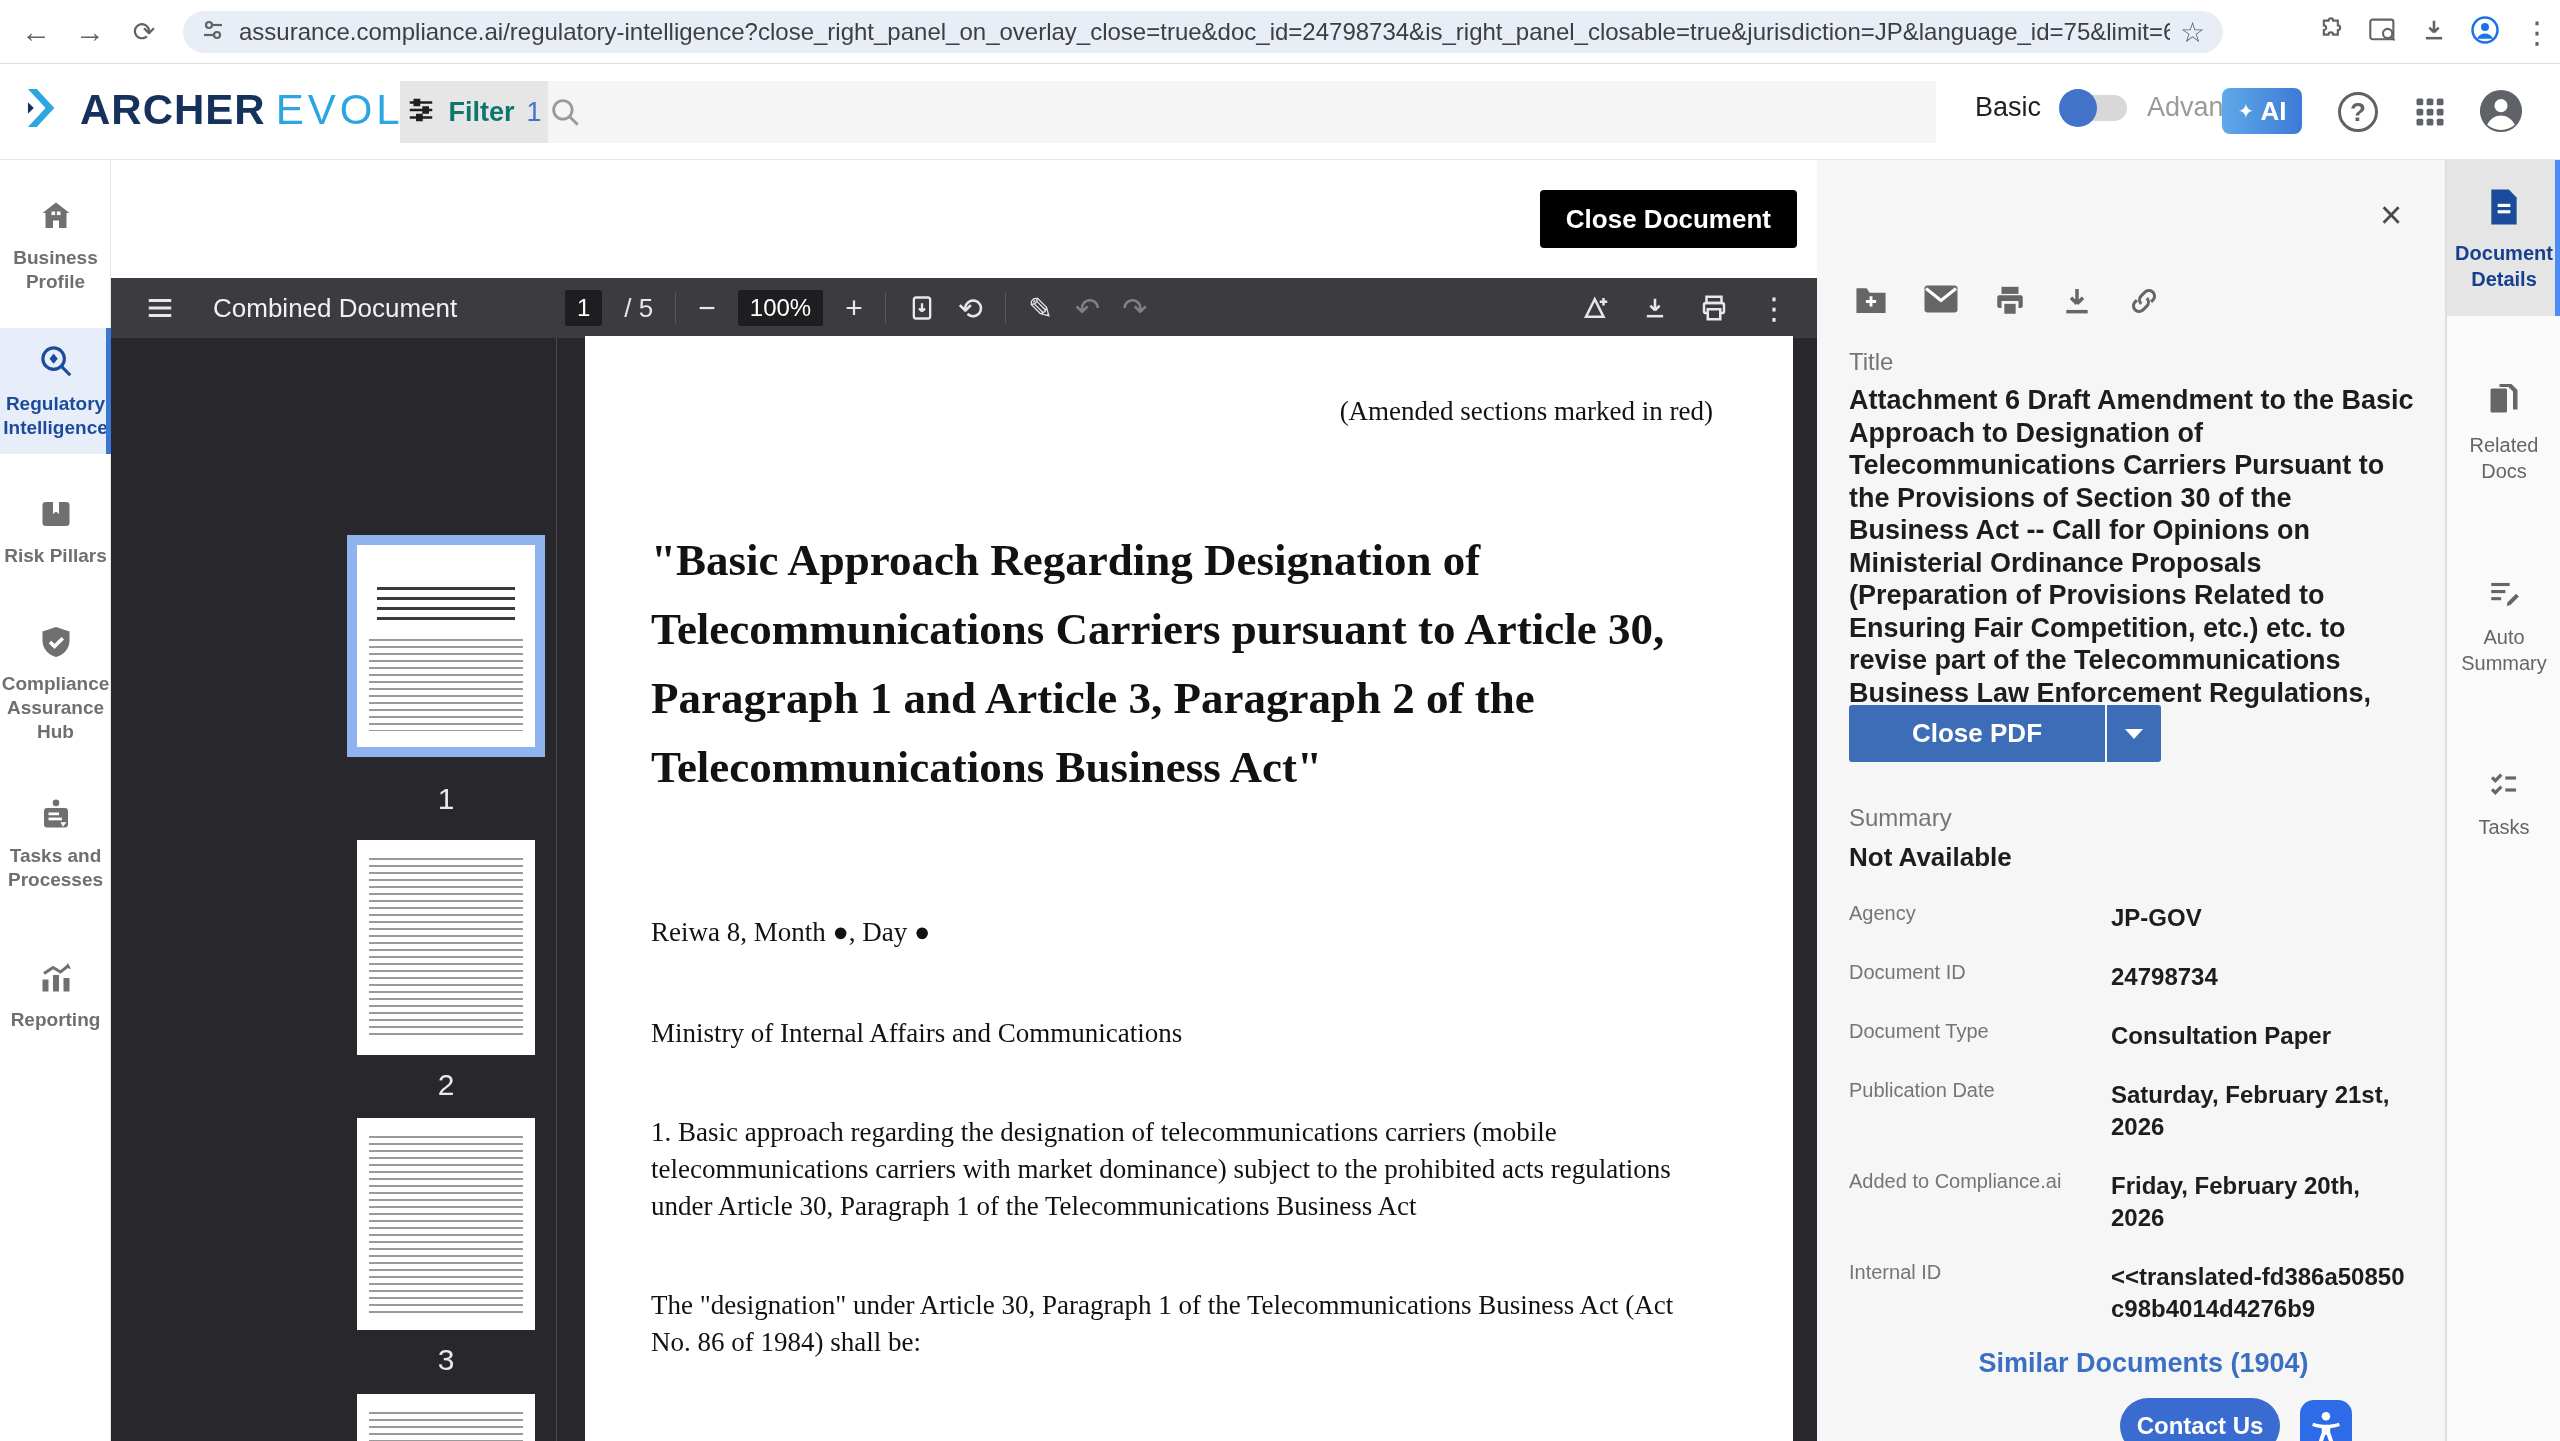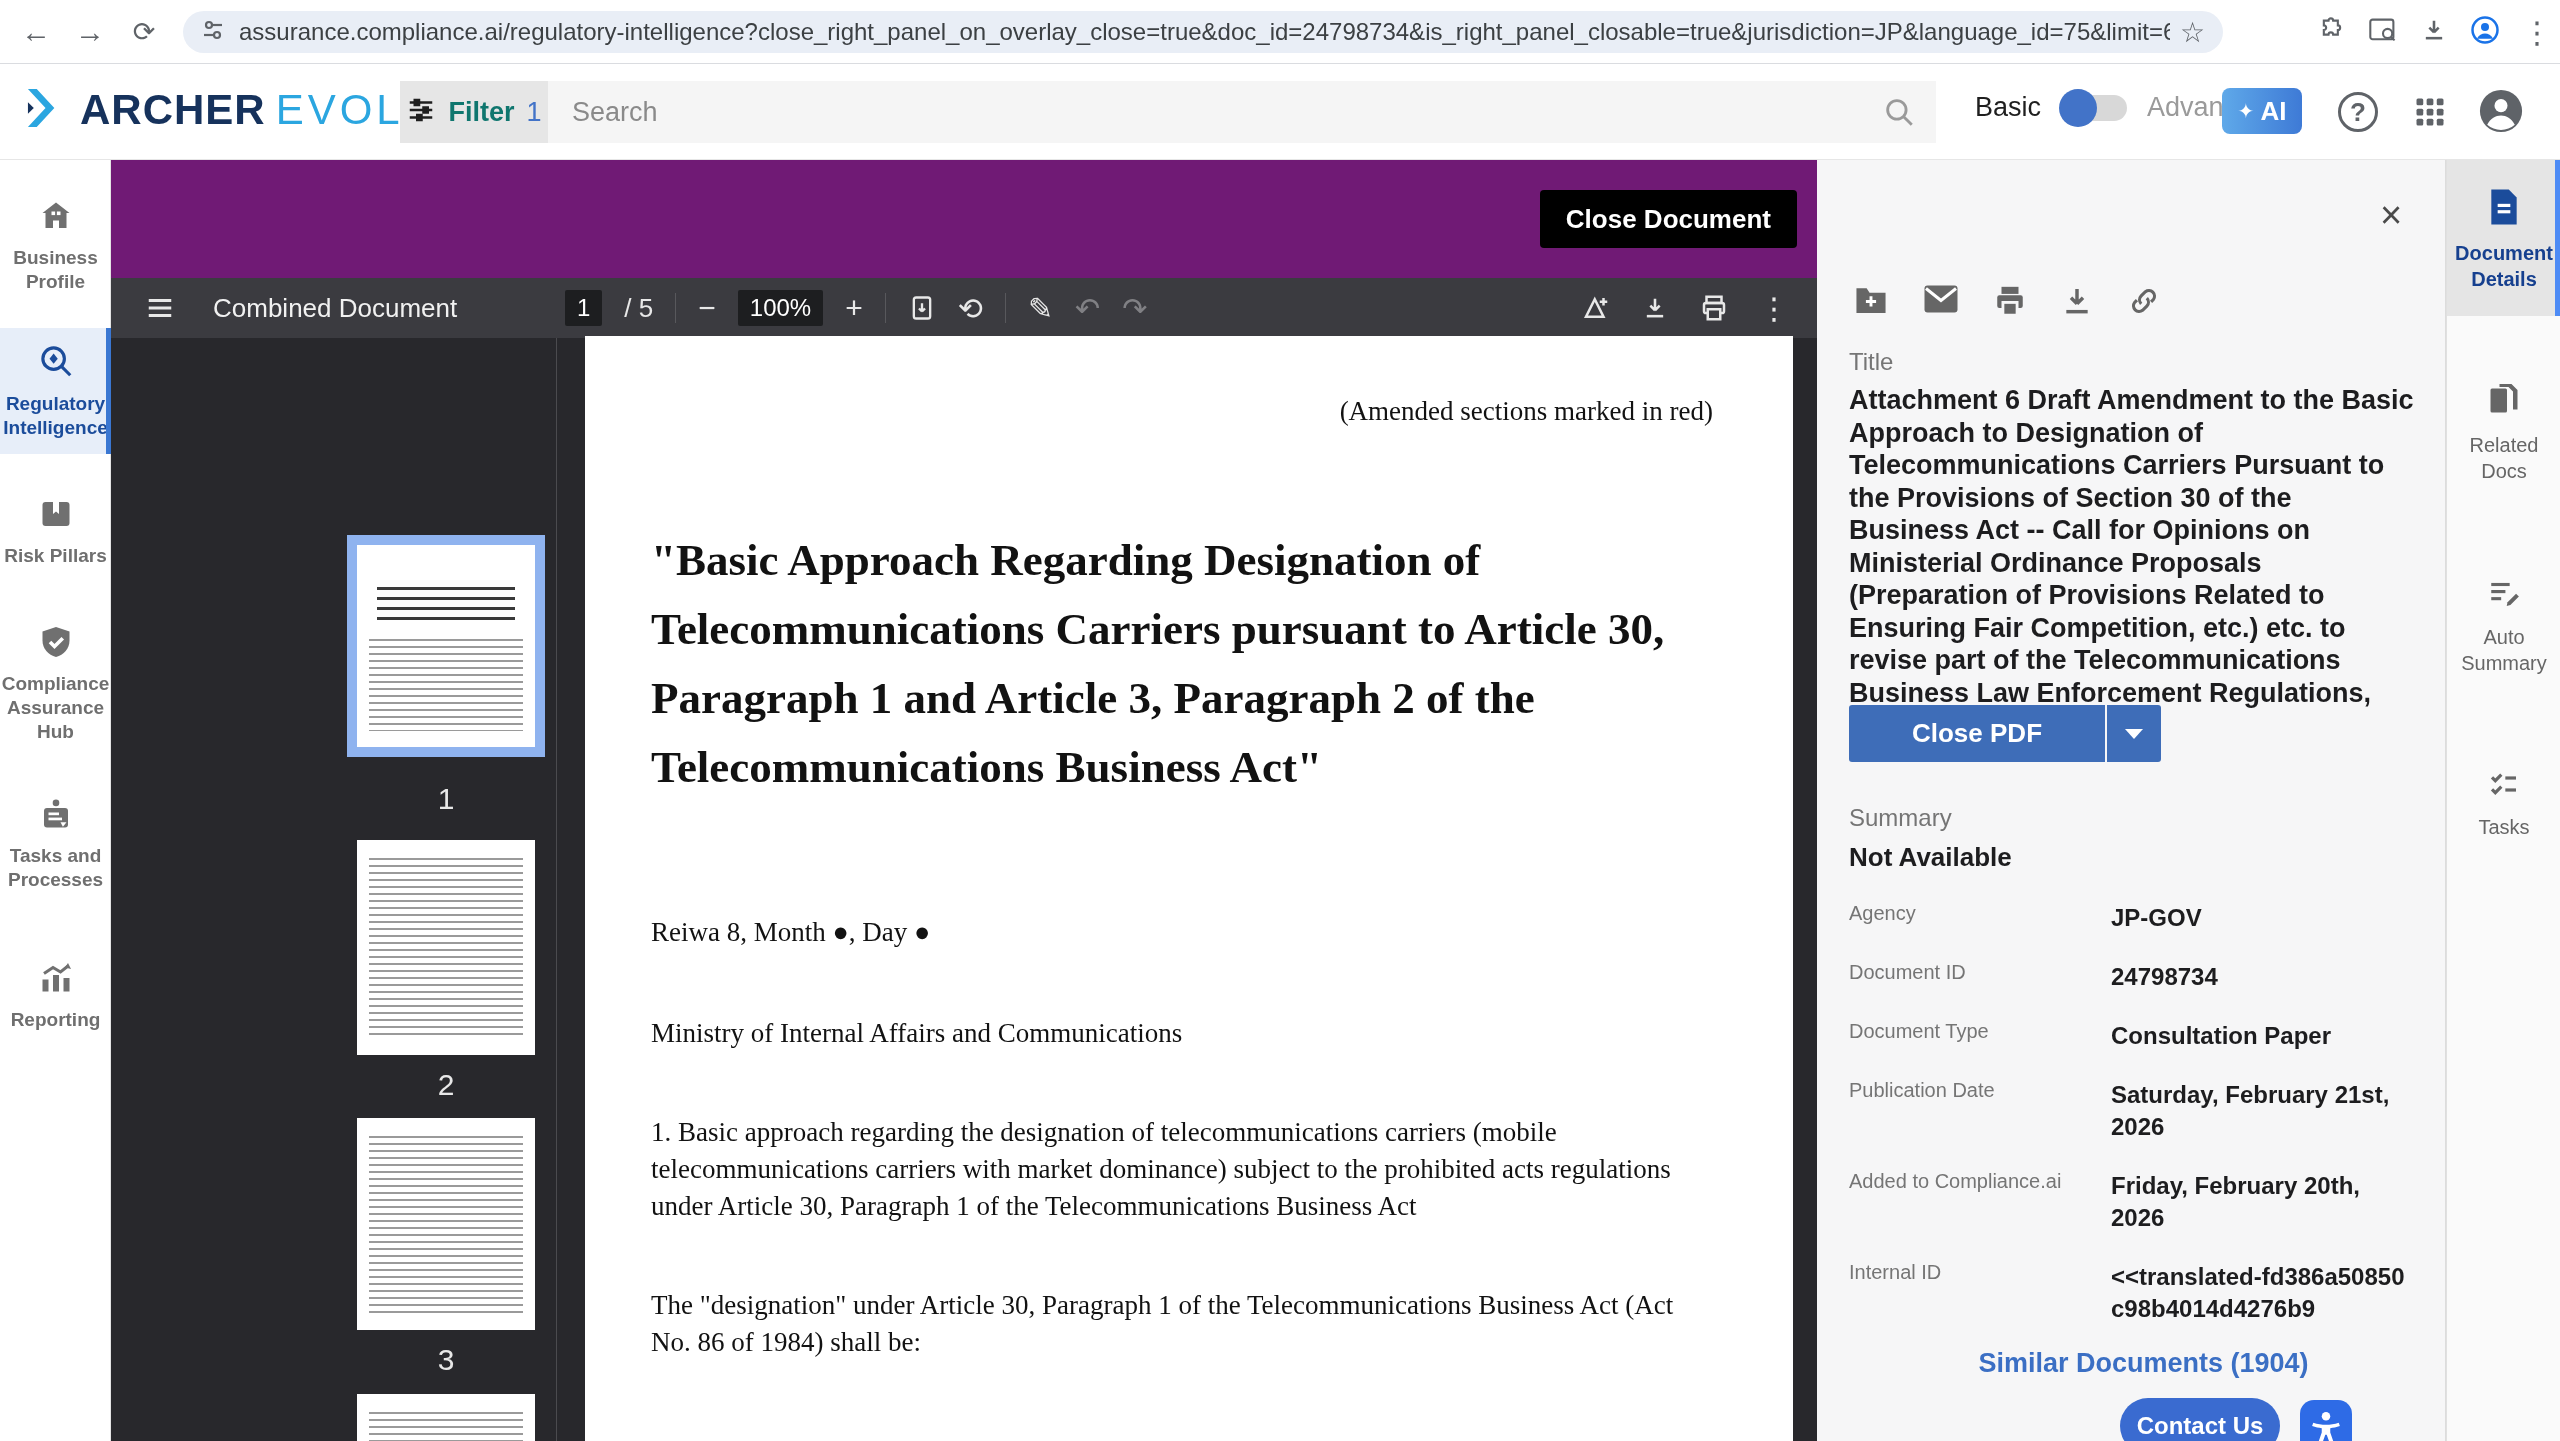--- a/index.html
+++ b/index.html
@@ -43,21 +43,21 @@
   .side-item { position:relative; width:111px; padding:14px 4px; display:flex; flex-direction:column; align-items:center; gap:8px; cursor:pointer; }
   .side-label { font-size:19px; color:#6f6f6f; text-align:center; line-height:24px; font-weight:600; }
   .side-item.sel { background:#e7eef9; }
   .side-item.sel .side-label { color:#1b4c9b; }
   .side-item.sel::after { content:""; position:absolute; right:0; top:0; bottom:0; width:5px; background:#3a77d2; }
   .sicon { color:#707070; }
   .side-item.sel .sicon { color:#1b4c9b; }
 
   
   .viewer { position:absolute; left:111px; top:160px; width:1706px; height:1281px; background:#28282c; }
-  .vtopband { position:absolute; left:0; top:0; width:1706px; height:118px; background:#701a75; }
+  .vtopband { position:absolute; left:0; top:0; width:1706px; height:118px; background:#ffffff; }
   .close-doc { position:absolute; right:20px; top:30px; height:58px; padding:0 26px; background:#000; color:#fff; font-size:26px; font-weight:600; display:flex; align-items:center; border-radius:4px; cursor:pointer; }
   .vtoolbar { position:absolute; left:0; top:118px; width:1706px; height:60px; background:#3b3b40; display:flex; align-items:center; color:#e8e8e8; }
   .tb-left { display:flex; align-items:center; gap:38px; margin-left:34px; width:420px; }
   .tb-docname { font-size:26px; color:#f1f1f1; }
   .tb-center { display:flex; align-items:center; gap:22px; }
   .tb-box { background:#1d1e20; color:#fff; font-size:24px; padding:4px 12px; border-radius:2px; }
   .tb-sep { width:1px; height:30px; background:#58585c; }
   .tb-txt { font-size:26px; color:#e8e8e8; }
   .tb-btn { font-size:30px; color:#e8e8e8; cursor:pointer; display:flex; align-items:center; }
   .tb-dis { color:#808084; }
@@ -180,21 +180,20 @@
               <line x1="3" y1="12" x2="21" y2="12"></line>
               <line x1="3" y1="18" x2="21" y2="18"></line>
               <rect x="7" y="4" width="3.4" height="4" fill="#1f1f1f"></rect>
               <rect x="14" y="10" width="3.4" height="4" fill="#1f1f1f"></rect>
               <rect x="9" y="16" width="3.4" height="4" fill="#1f1f1f"></rect>
             </svg>
         </span>
         <span class="filter-label">Filter</span>
         <span class="filter-count">1</span>
       </div>
-      <input class="search-input" placeholder="Search" style="">
       <div class="search-mag">
         <svg width="34" height="34" viewBox="0 0 24 24" fill="none" stroke="#9a9a9a" stroke-width="2">
             <circle cx="10.5" cy="10.5" r="6.5"></circle>
             <line x1="15.5" y1="15.5" x2="21" y2="21"></line>
           </svg>
       </div>
     </div>
     <div class="mode-toggle">
       <span class="mode-basic">Basic</span>
       <div class="switch">

